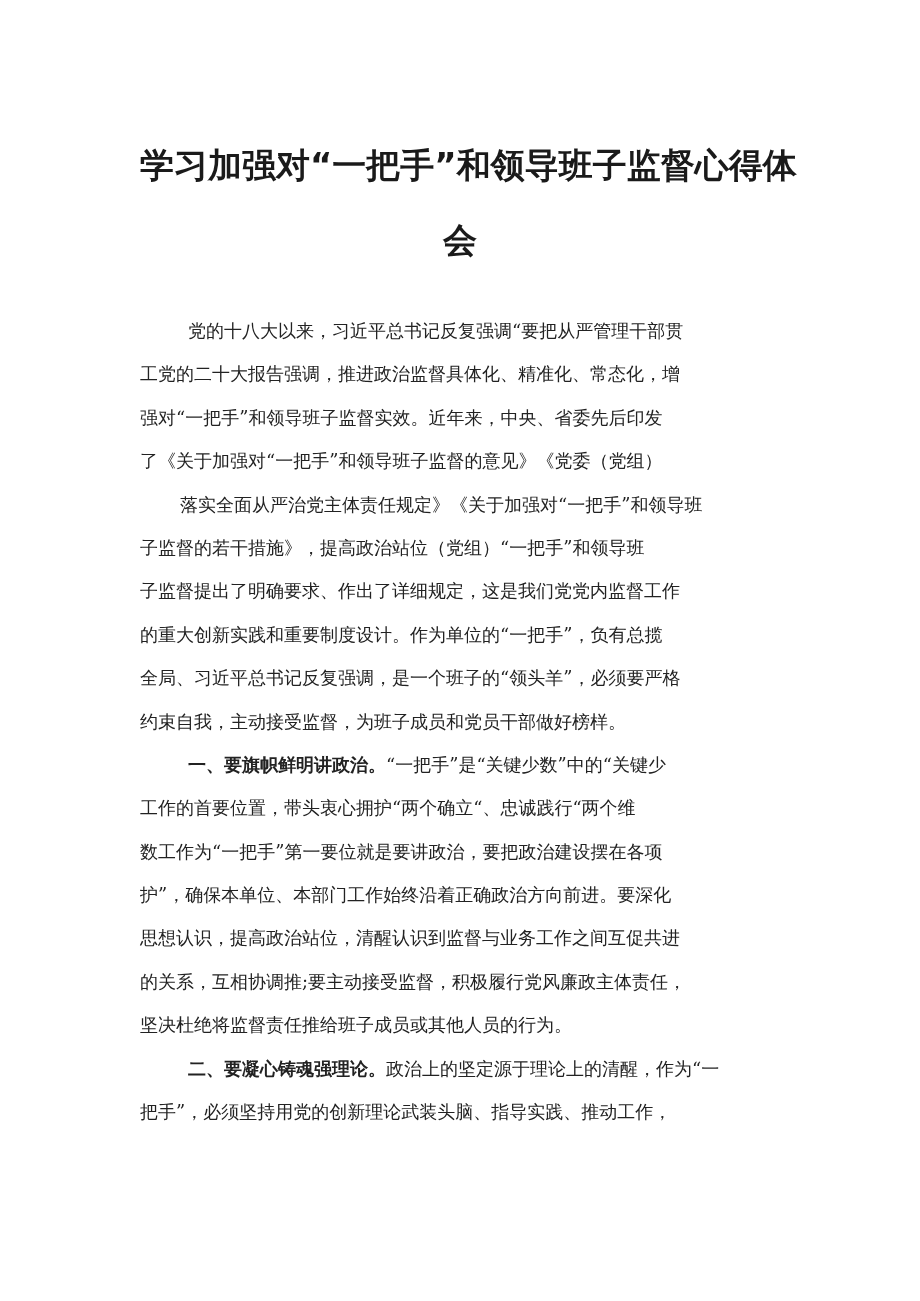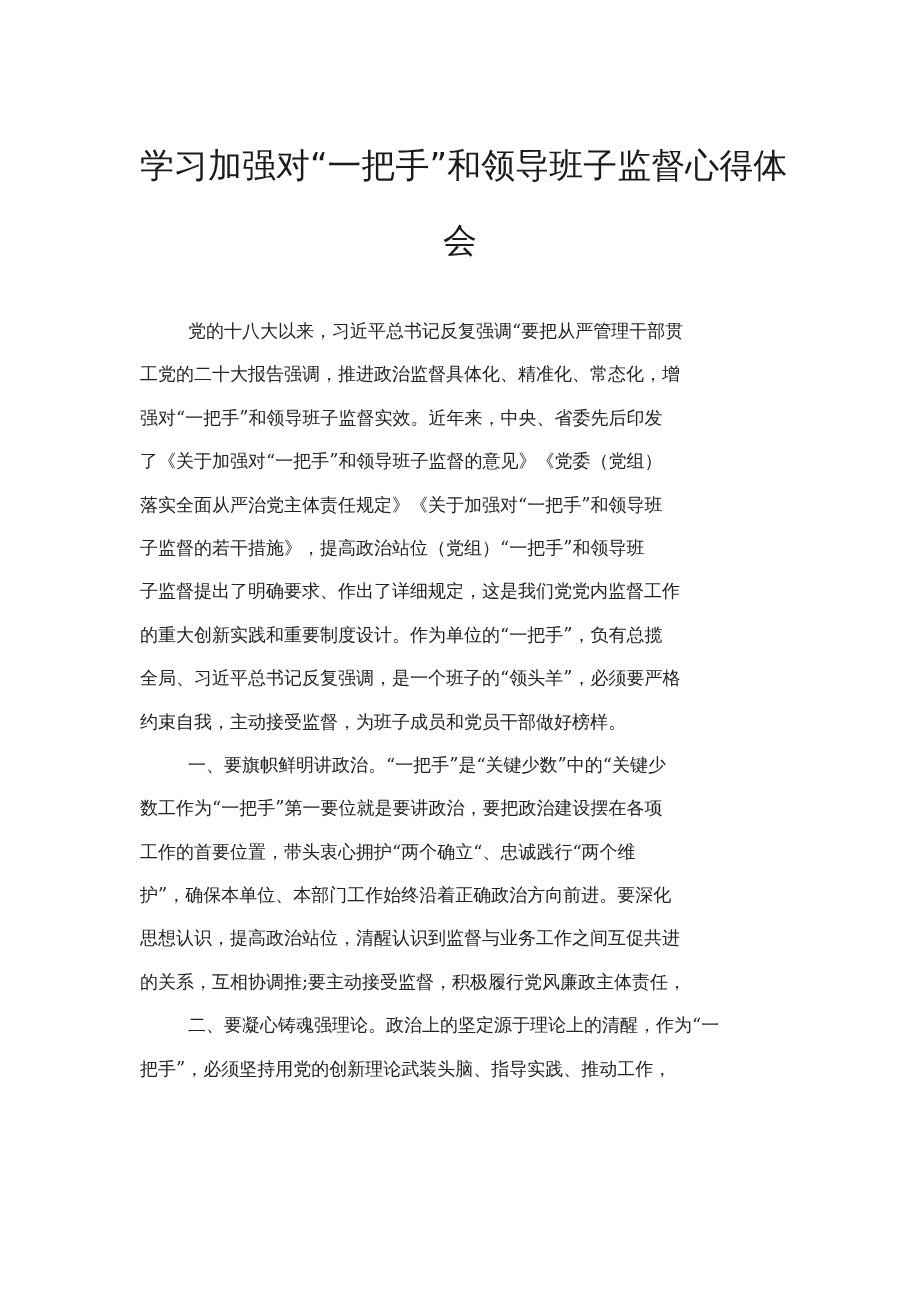--- a/index.html
+++ b/index.html
@@ -23,21 +23,21 @@
       background: #ffffff;
     }
     .title {
       position: absolute;
       left: 140px;
       top: 128px;
       width: 640px;
       margin: 0;
       text-align: center;
       font-family: "DejaVu Sans", sans-serif;
-      font-weight: normal;
+      font-weight: bold;
       font-size: 34px;
       line-height: 75px;
       color: #1a1a1a;
       letter-spacing: 0px;
     }
     .body {
       position: absolute;
       left: 140px;
       top: 309px;
       width: 648px;
@@ -49,56 +49,57 @@
     .line {
       display: block;
       white-space: nowrap;
       height: 43.4px;
     }
     .line.indent {
       padding-left: 48px;
     }
     .heading-lead {
       font-family: "DejaVu Sans", sans-serif;
-      font-weight: normal;
+      font-weight: bold;
       letter-spacing: 0px;
     }
   </style>
 </head>
 <body>
 
 <div class="page">
 
   <h1 class="title">
     <span class="line" style="height:75px">学习加强对“一把手”和领导班子监督心得体</span>
     <span class="line" style="height:75px">会</span>
   </h1>
 
   <div class="body">
 
     <div>
       <span class="line indent" style="letter-spacing: 0px;">党的十八大以来，习近平总书记反复强调“要把从严管理干部贯</span>
       <span class="line" style="letter-spacing: 0px;">工党的二十大报告强调，推进政治监督具体化、精准化、常态化，增</span>
       <span class="line" style="letter-spacing: 0px;">强对“一把手”和领导班子监督实效。近年来，中央、省委先后印发</span>
       <span class="line" style="letter-spacing: 0px;">了《关于加强对“一把手”和领导班子监督的意见》《党委（党组）</span>
-      <span class="line" style="letter-spacing: 0px;">落实全面从严治党主体责任规定》《关于加强对“一把手”和领导班</span>
+      <span class="line" style="letter-spacing: 0px; margin-left: 40px;">落实全面从严治党主体责任规定》《关于加强对“一把手”和领导班</span>
       <span class="line" style="letter-spacing: 0px;">子监督的若干措施》，提高政治站位（党组）“一把手”和领导班</span>
       <span class="line" style="letter-spacing: 0px;">子监督提出了明确要求、作出了详细规定，这是我们党党内监督工作</span>
       <span class="line" style="letter-spacing: 0px;">的重大创新实践和重要制度设计。作为单位的“一把手”，负有总揽</span>
       <span class="line" style="letter-spacing: 0px;">全局、习近平总书记反复强调，是一个班子的“领头羊”，必须要严格</span>
       <span class="line" style="letter-spacing: 0px;">约束自我，主动接受监督，为班子成员和党员干部做好榜样。</span>
     </div>
 
     <div>
       <span class="line indent" style="letter-spacing: 0px;"><span class="heading-lead">一、要旗帜鲜明讲政治。</span><span>“一把手”是“关键少数”中的“关键少</span></span>
+      <span class="line" style="letter-spacing: 0px;">工作的首要位置，带头衷心拥护“两个确立“、忠诚践行“两个维</span>
       <span class="line" style="letter-spacing: 0px;">数工作为“一把手”第一要位就是要讲政治，要把政治建设摆在各项</span>
-      <span class="line" style="letter-spacing: 0px;">工作的首要位置，带头衷心拥护“两个确立“、忠诚践行“两个维</span>
       <span class="line" style="letter-spacing: 0px;">护”，确保本单位、本部门工作始终沿着正确政治方向前进。要深化</span>
       <span class="line" style="letter-spacing: 0px;">思想认识，提高政治站位，清醒认识到监督与业务工作之间互促共进</span>
       <span class="line" style="letter-spacing: 0px;">的关系，互相协调推;要主动接受监督，积极履行党风廉政主体责任，</span>
+      <span class="line" style="letter-spacing: 0px;">坚决杜绝将监督责任推给班子成员或其他人员的行为。</span>
     </div>
 
     <div>
       <span class="line indent" style="letter-spacing: 0px;"><span class="heading-lead">二、要凝心铸魂强理论。</span><span>政治上的坚定源于理论上的清醒，作为“一</span></span>
       <span class="line" style="letter-spacing: 0px;">把手”，必须坚持用党的创新理论武装头脑、指导实践、推动工作，</span>
     </div>
 
   </div>
 </div>
 

